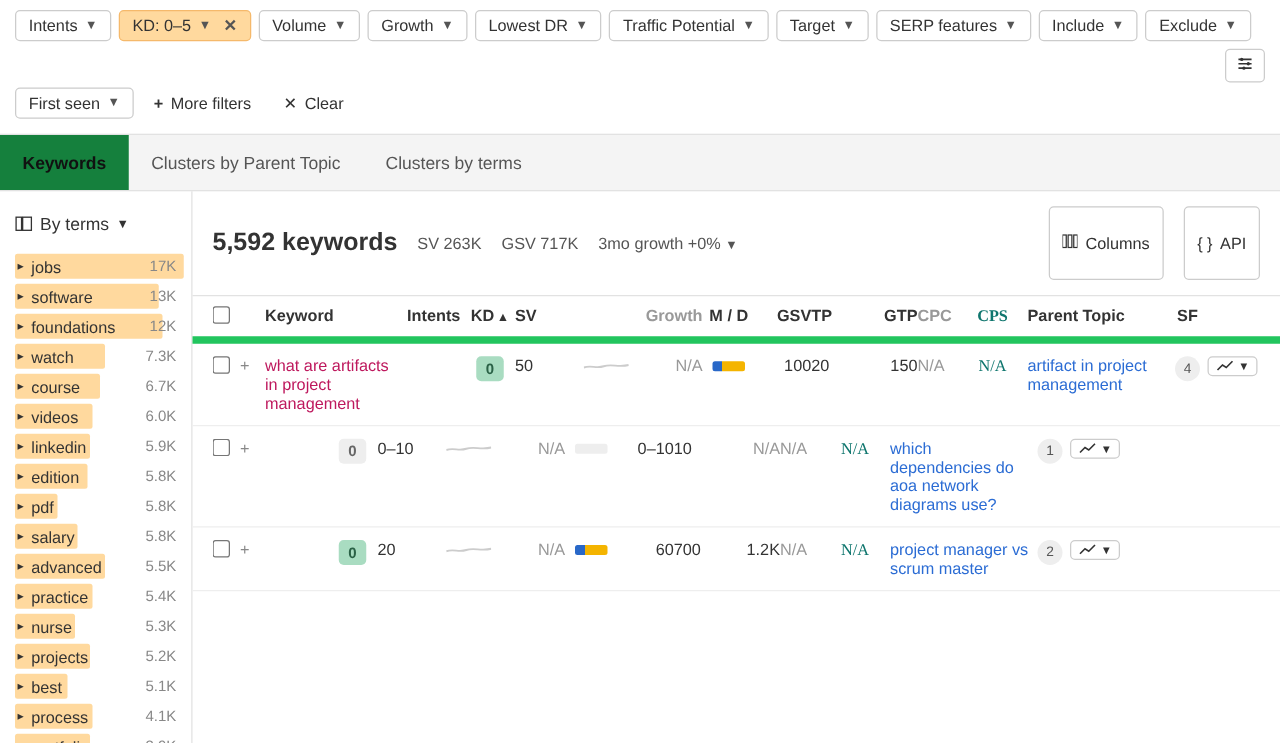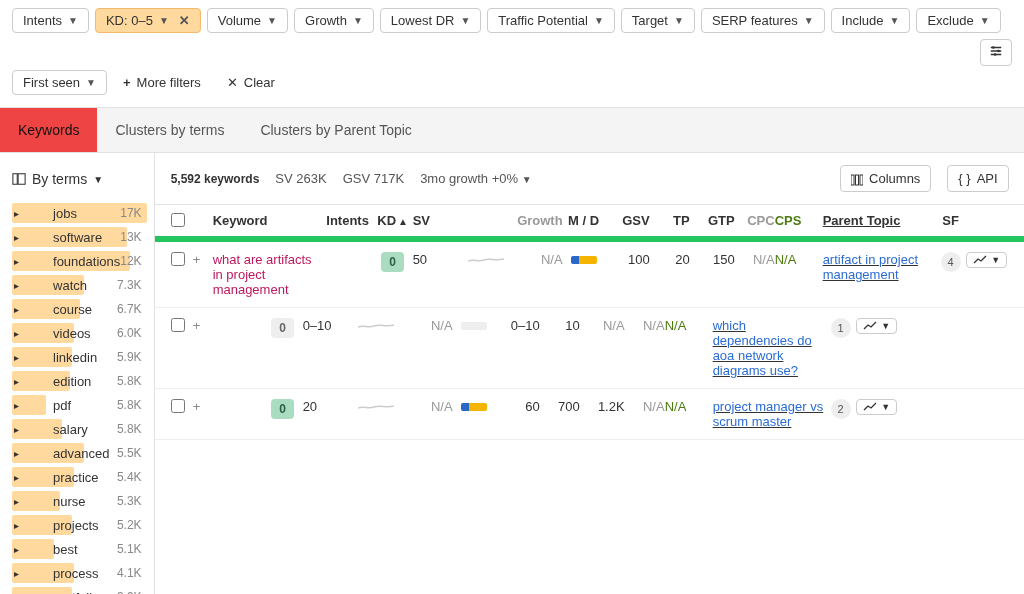--- a/index.html
+++ b/index.html
@@ -8,55 +8,55 @@
 .filter-chip { border: 1px solid #ccc; border-radius: 4px; padding: 4px 10px; display: inline-flex; align-items: center; gap: 6px; background: #fff; cursor: pointer; font-size: 13px; }
 .filter-chip.active { background: #ffd99e; border-color: #f5b96b; }
 .filter-chip .caret { font-size: 10px; color: #555; }
 .filter-chip .close { font-weight: bold; color: #555; margin-left: 4px; }
 .more-filters { display: inline-flex; align-items: center; gap: 6px; padding: 4px 10px; cursor: pointer; font-size: 13px; }
 .more-filters .plus { font-weight: bold; }
 .clear-btn { display: inline-flex; align-items: center; gap: 6px; padding: 4px 10px; cursor: pointer; font-size: 13px; }
 .settings-icon { margin-left: auto; border: 1px solid #ccc; border-radius: 4px; padding: 4px 8px; cursor: pointer; }
 .tabs-bar { background: #f4f4f4; border-top: 1px solid #e2e2e2; border-bottom: 1px solid #e2e2e2; display: flex; margin-top: 8px; }
 .tab { padding: 14px 18px; font-size: 14px; cursor: pointer; color: #555; }
-.tab.active { background: #ef4444; font-weight: 400; color: #111; }
+.tab.active { background: #15803d; font-weight: 700; color: #111; }
 .content { display: flex; }
 .sidebar { width: 200px; border-right: 1px solid #e2e2e2; padding: 10px 0; }
 .byterms { padding: 8px 12px; display: flex; align-items: center; gap: 6px; cursor: pointer; font-size: 14px; }
 .term-list { margin-top: 6px; }
 .term-row { display: flex; align-items: center; padding: 3px 12px 3px 14px; cursor: pointer; font-size: 13px; position: relative; height: 24px; }
 .term-row .bar { position: absolute; left: 12px; top: 2px; bottom: 2px; background: #ffd99e; border-radius: 2px; z-index: 0; }
 .term-row .arrow { position: relative; z-index: 1; font-size: 10px; margin-right: 6px; color: #333; }
-.term-row .label { position: relative; z-index: 1; flex: 1; margin-left: 28px; }
+.term-row .label { position: relative; z-index: 1; flex: 1; }
 .term-row .count { position: relative; z-index: 1; color: #888; font-size: 12px; }
 .main { flex: 1; }
 .summary-bar { display: flex; align-items: center; padding: 12px 16px; border-bottom: 1px solid #e2e2e2; gap: 16px; font-size: 13px; }
-.summary-bar .kwcount { font-weight: 700; font-size: 12px; }
+.summary-bar .kwcount { font-weight: 700; font-size: 20px; }
 .summary-bar .stat { color: #555; }
 .summary-bar .spacer { flex: 1; }
-.action-btn { border: 1px solid #ccc; border-radius: 4px; padding: 5px 10px; display: inline-flex; align-items: flex-end; gap: 6px; cursor: pointer; font-size: 13px; }
+.action-btn { border: 1px solid #ccc; border-radius: 4px; padding: 21px 10px; display: inline-flex; align-items: flex-start; gap: 6px; cursor: pointer; font-size: 13px; }
 .table { width: 100%; }
 .thead { display: flex; padding: 8px 16px; border-bottom: 6px solid #22c55e; font-weight: 700; font-size: 13px; color: #333; }
 .trow { display: flex; padding: 10px 16px; border-bottom: 1px solid #eee; font-size: 13px; align-items: flex-start; }
 .col-check { width: 22px; display: flex; align-items: flex-start; }
 .col-expand { width: 20px; display: flex; align-items: flex-start; color: #888; cursor: pointer; }
 .col-keyword { width: 110px; padding-right: 8px; }
 .col-keyword a { color: #be185d; text-decoration: none; }
 .col-intents { width: 50px; text-align: center; }
 .col-kd { width: 40px; text-align: center; }
 .col-sv { width: 55px; text-align: left; }
 .col-spark { width: 45px; }
 .col-growth { width: 50px; text-align: right; color: #999; }
 .col-md { width: 42px; text-align: center; }
 .col-gsv { width: 45px; text-align: right; }
-.col-tp { width: 40px; text-align: right; }
+.col-tp { width: 40px; }
 .col-gtp { width: 45px; text-align: right; }
-.col-cpc { width: 40px; text-align: right; color: #999; }
-.col-cps { width: 40px; text-align: left; color: #4d7c0f; }
-.col-parent { width: 122px; padding-left: 8px; text-decoration: underline; }
+.col-cpc { width: 40px; color: #999; }
+.col-cps { width: 40px; text-align: center; color: #0f766e; font-family: Liberation Serif, serif; }
+.col-parent { width: 122px; padding-left: 8px; }
 .col-parent a { color: #2b6cd4; text-decoration: none; }
 .col-sf { width: 28px; text-align: center; }
 .col-action { width: 44px; text-align: center; }
 .kd-badge { display: inline-block; padding: 3px 8px; border-radius: 4px; font-weight: 600; font-size: 12px; }
 .kd-green { background: #a9dcc1; color: #2a6146; }
 .kd-grey { background: #eee; color: #666; }
 .md-bar { display: inline-block; width: 26px; height: 8px; background: linear-gradient(to right, #2968c8 0%, #2968c8 30%, #f4b400 30%, #f4b400 100%); border-radius: 2px; }
 .md-bar-empty { display: inline-block; width: 26px; height: 8px; background: #eee; border-radius: 2px; }
 .sf-badge { display: inline-block; width: 20px; height: 20px; line-height: 20px; border-radius: 10px; background: #eee; color: #555; font-size: 11px; text-align: center; }
 .row-action-btn { border: 1px solid #ccc; border-radius: 4px; padding: 2px 6px; display: inline-flex; align-items: center; gap: 4px; cursor: pointer; font-size: 12px; }
@@ -130,22 +130,22 @@
       <span>More filters</span>
     </div>
   <div class="clear-btn">
       <span>✕</span>
       <span>Clear</span>
     </div>
 </div>
 
 <div class="tabs-bar">
   <div class="tab active">Keywords</div>
+  <div class="tab">Clusters by Parent Topic</div>
   <div class="tab">Clusters by terms</div>
-  <div class="tab">Clusters by Parent Topic</div>
 </div>
 
 <div class="content">
 
   <div class="sidebar">
     <div class="byterms">
       <svg width="14" height="14" viewBox="0 0 16 16">
           <rect x="1" y="2" width="5" height="12" fill="none" stroke="#333" stroke-width="1.2"></rect>
           <rect x="7" y="2" width="8" height="12" fill="none" stroke="#333" stroke-width="1.2"></rect>
         </svg>

